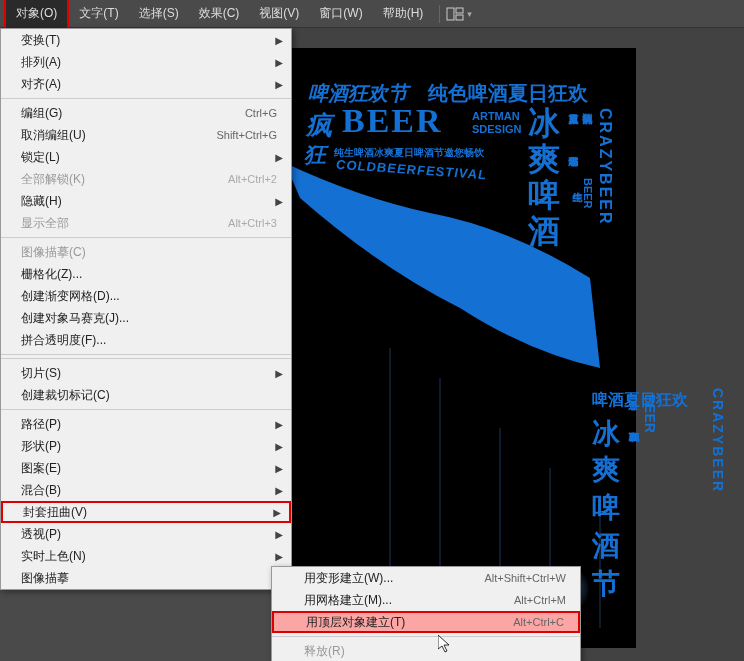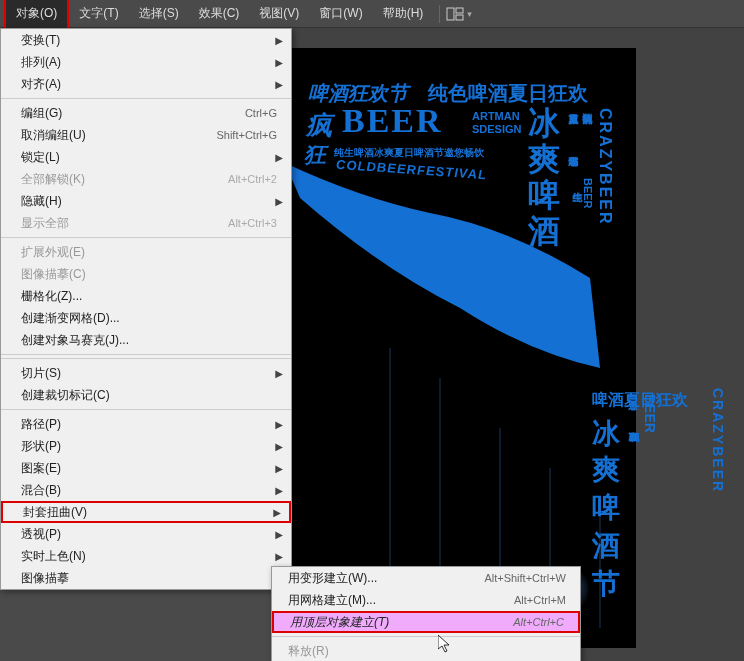--- a/index.html
+++ b/index.html
@@ -15,22 +15,22 @@
 .dropdown { position: absolute; top: 28px; left: 0; width: 292px; background: #f0f0f0; border: 1px solid #999; box-shadow: 2px 2px 6px rgba(0,0,0,0.4); z-index: 10; }
 .menu-item { display: flex; align-items: center; justify-content: space-between; padding: 4px 14px 4px 20px; font-size: 12px; color: #222; cursor: pointer; position: relative; height: 22px; }
 .menu-item.disabled { color: #999; }
 .menu-item .shortcut { color: #666; font-size: 11px; }
 .menu-item.disabled .shortcut { color: #aaa; margin-left: 34px; }
 .menu-item .arrow { position: absolute; right: 8px; color: #444; font-size: 10px; }
 .menu-sep { height: 1px; background: #ccc; margin: 3px 0; }
 .menu-item.boxed { border: 2px solid #d00; }
 
 .submenu { position: absolute; top: 566px; left: 271px; width: 310px; background: #f0f0f0; border: 1px solid #999; box-shadow: 2px 2px 6px rgba(0,0,0,0.4); z-index: 11; }
-.submenu .menu-item { padding-left: 16px; }
-.submenu .menu-item.highlighted { background: #f0abfc; border: 2px solid #d00; font-style: italic; }
+.submenu .menu-item { padding-left: 32px; }
+.submenu .menu-item.highlighted { background: #fca5a5; border: 2px solid #d00; }
 
 .canvas { position: absolute; top: 28px; left: 272px; right: 0; bottom: 0; background: #424242; }
 .artboard { position: absolute; top: 20px; left: 8px; width: 356px; height: 600px; background: #000; }
 .typo-text { color: #1570d4; font-weight: bold; position: absolute; white-space: nowrap; }
 .shape { position: absolute; }
 .blue-shape { fill: #1570d4; }
 .cursor { position: absolute; left: 438px; top: 635px; z-index: 20; }
 </style>
 </head>
 <body>
@@ -87,33 +87,33 @@
     <div class="menu-item">
       <span>隐藏(H)</span>
       <span class="arrow">▶</span>
     </div>
     <div class="menu-item disabled">
       <span>显示全部</span>
       <span class="shortcut">Alt+Ctrl+3</span>
     </div>
     <div class="menu-sep"></div>
     <div class="menu-item disabled">
-      <span>扩展外观(E)</span>
-    </div>
-    <div class="menu-item disabled">
       <span>图像描摹(C)</span>
     </div>
     <div class="menu-item">
       <span>栅格化(Z)...</span>
     </div>
     <div class="menu-item">
       <span>创建渐变网格(D)...</span>
     </div>
     <div class="menu-item">
       <span>创建对象马赛克(J)...</span>
+    </div>
+    <div class="menu-item">
+      <span>拼合透明度(F)...</span>
     </div>
     <div class="menu-sep"></div>
     <div class="menu-sep"></div>
     <div class="menu-item">
       <span>切片(S)</span>
       <span class="arrow">▶</span>
     </div>
     <div class="menu-item">
       <span>创建裁切标记(C)</span>
     </div>

